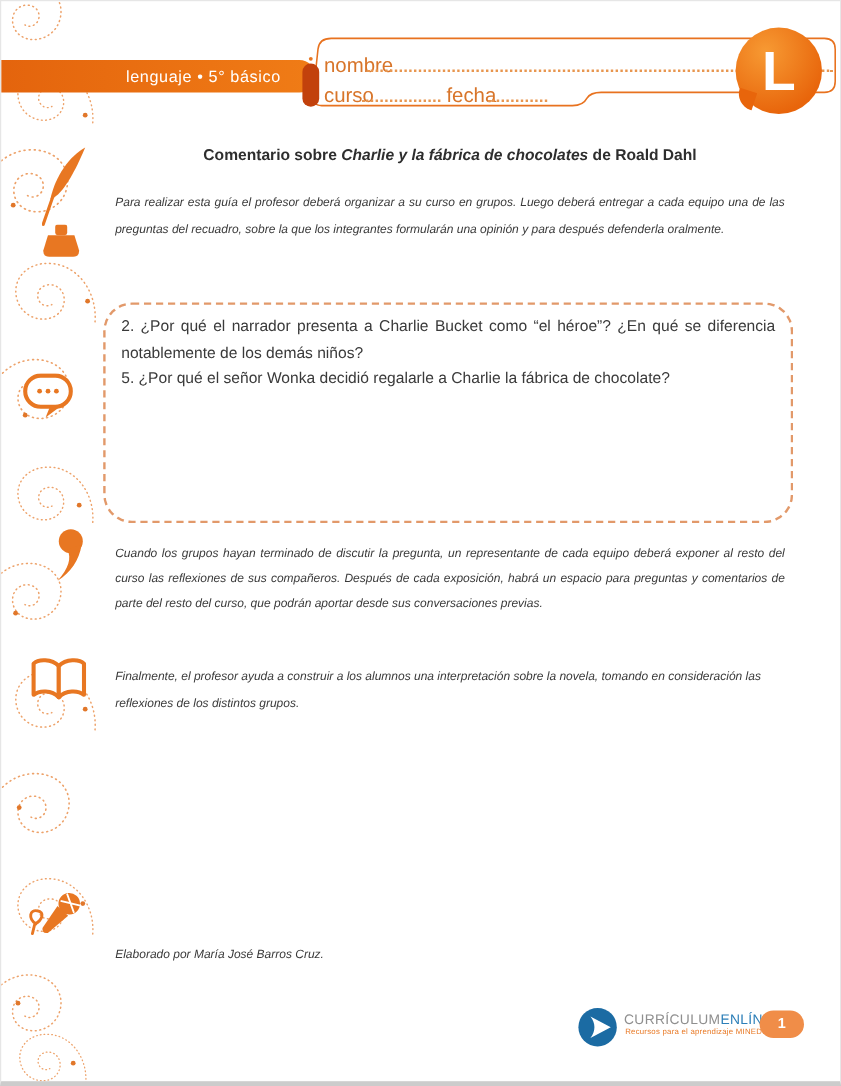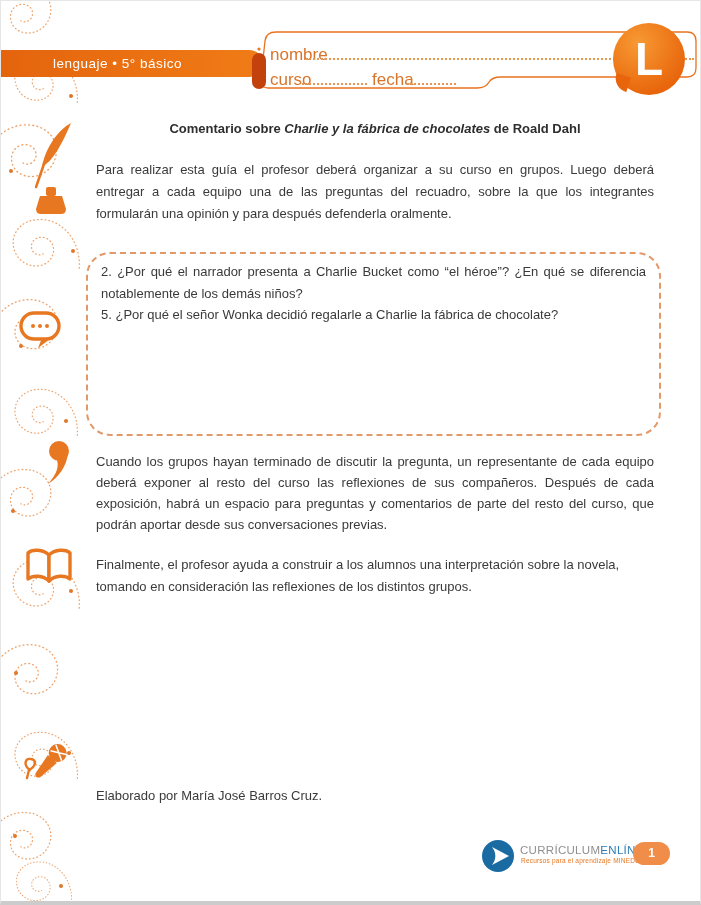--- a/index.html
+++ b/index.html
@@ -4,37 +4,37 @@
 <style>
   html,body{margin:0;padding:0;background:#fff;}
   .page{position:relative;width:701px;height:905px;box-sizing:border-box;background:#fff;
         border:1px solid #e6e6e6;border-bottom:4px solid #cccccc;overflow:hidden;
         font-family:"Liberation Sans",sans-serif;color:#3a3a3a;}
   .abs{position:absolute;}
   
   .banner{left:0;top:49px;width:262px;height:27px;z-index:3;
           background:linear-gradient(90deg,#e4640d,#f07c16);
           border-radius:0 14px 14px 0;color:#fff;font-size:13.5px;line-height:27px;
-          text-align:center;padding-right:29px;box-sizing:border-box;letter-spacing:.5px;}
+          text-align:right;padding-right:29px;box-sizing:border-box;letter-spacing:.5px;}
   .banner::after{content:"";position:absolute;right:-3px;top:3px;width:14px;height:36px;
           background:#c2410c;border-radius:8px;z-index:-1;}
   .namebox-svg{left:255px;top:27px;z-index:2;}
   .field-label{font-size:17px;color:#d8752a;z-index:2;}
   .dotline{border-bottom:2px dotted #e8964f;height:13px;z-index:2;}
   .logo-l{left:612px;top:22px;width:72px;height:72px;border-radius:50%;z-index:4;
           background:radial-gradient(circle at 35% 28%,#f79a33,#e8650b 75%);
           color:#fff;font-size:46px;font-weight:bold;display:flex;align-items:center;
           justify-content:center;}
   .logo-l::after{content:"";position:absolute;left:1px;bottom:5px;width:15px;height:15px;
           background:#e8650b;border-radius:0 0 0 14px;transform:rotate(18deg);}
   
   .doc-title{left:95px;top:120px;width:558px;text-align:center;font-weight:bold;
           font-size:13px;color:#2e2e2e;z-index:2;}
   .doc-title .book{font-style:italic;}
-  .para{left:95px;width:558px;font-size:13px;line-height:22px;z-index:2;}
+  .para{left:95px;width:558px;font-size:10px;line-height:22px;z-index:2;font-style:italic;}
   .just{text-align:justify;}
   .qbox{left:85px;top:251px;width:575px;min-height:184px;box-sizing:border-box;z-index:2;
         border:2px dashed #e2996a;border-radius:24px;padding:7px 13px 6px 13px;}
   .qbox .q{font-size:13px;line-height:21.5px;text-align:justify;}
   
   .brand{left:519px;top:843px;font-size:11.5px;letter-spacing:.3px;z-index:2;}
   .brand .g{color:#8f8f8f;} .brand .b{color:#2d7fb8;}
   .brand-sub{left:520px;top:856px;font-size:6.5px;color:#e87722;z-index:2;letter-spacing:.2px;}
   .page-pill{left:632px;top:841px;width:37px;height:23px;border-radius:12px;background:#f08d48;
         color:#fff;font-size:12px;font-weight:bold;text-align:center;line-height:23px;z-index:2;}

